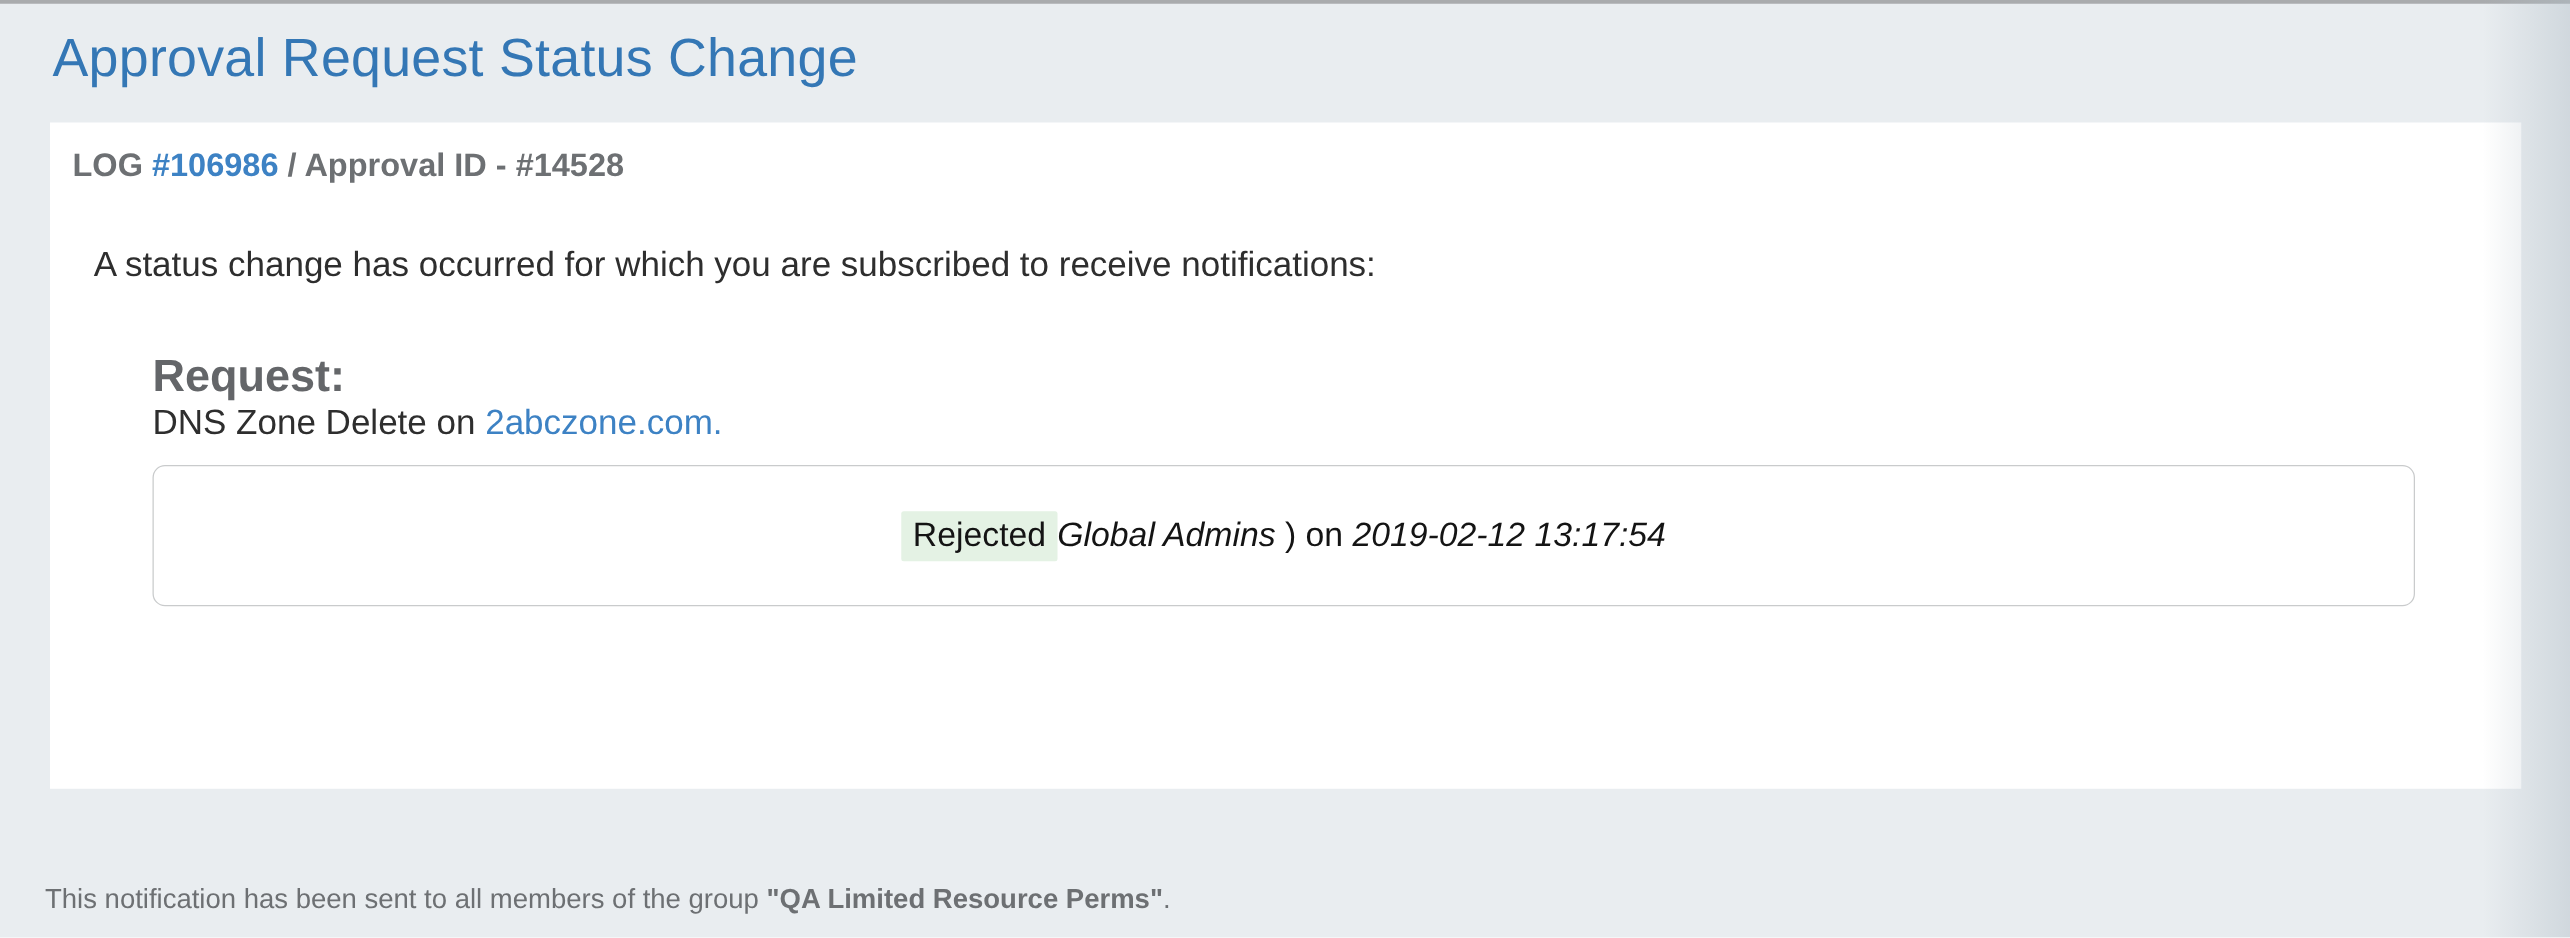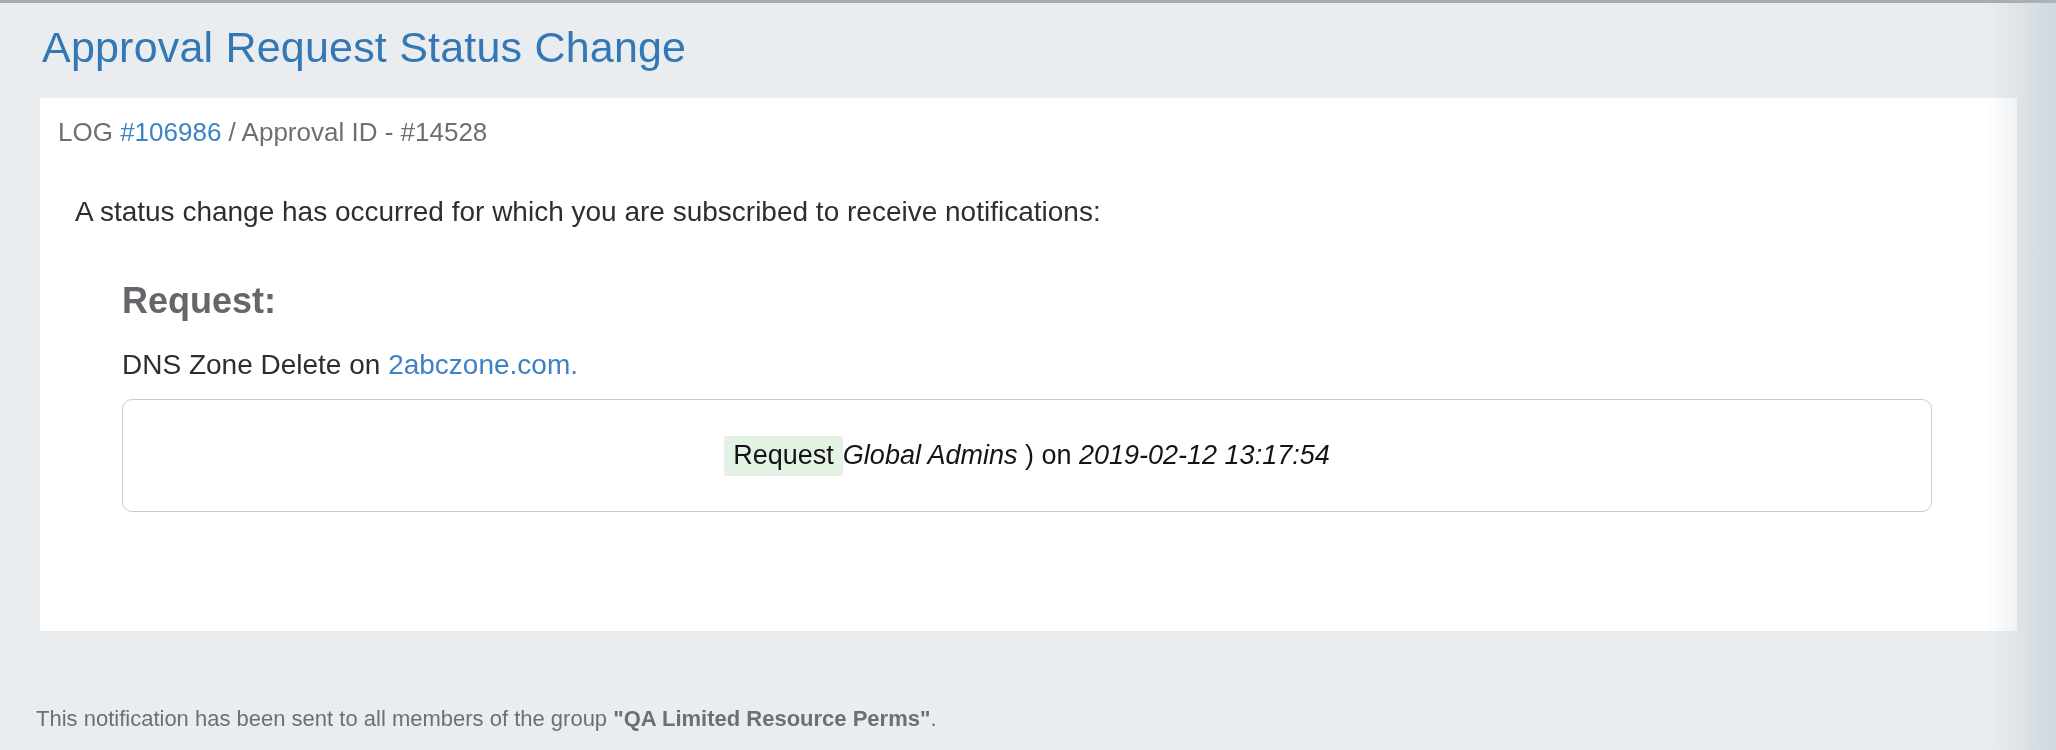--- a/index.html
+++ b/index.html
@@ -38,20 +38,21 @@
   .card{
     margin:26px 39px 0 40px;
     height:533px;
     background:var(--card-bg);
     padding:18px 0 0 18px;
   }
   .log-line{
     font-size:26px;
     line-height:32px;
     color:var(--muted-gray);
+    font-weight:bold;
   }
   a.link{
     color:var(--link-blue);
     text-decoration:none;
     cursor:pointer;
   }
   .intro{
     margin:47px 0 0 17px;
     font-size:28px;
     line-height:34px;
@@ -61,21 +62,21 @@
     margin-left:64px;
   }
   .section-label{
     font-size:36px;
     line-height:34px;
     font-weight:bold;
     color:var(--heading-gray);
   }
   .label-request{margin-top:55px;}
   .request-line{
-    margin-top:30px;
+    margin-top:3px;
     font-size:28px;
     line-height:34px;
     color:var(--body-text);
   }
   .label-status{margin-top:40px;}
   .status-box{
     margin-top:17px;
     width:1810px;
     height:113px;
     border:1px solid var(--status-box-border);
@@ -122,20 +123,20 @@
 
   <div class="intro">A status change has occurred for which you are subscribed to receive notifications:</div>
 
   <div class="indent">
 
     <div class="section-label label-request">Request:</div>
 
     <div class="request-line"><span>DNS Zone Delete on </span><a class="link">2abczone.com.</a></div>
 
 
-    <div class="status-box"><span class="rejected-badge">Request</span><span class="italic">Global Admins</span><span> ) on </span><span class="italic">2019-02-12 13:17:54</span></div>
+    <div class="status-box"><span class="rejected-badge">Rejected</span><span class="italic">Global Admins</span><span> ) on </span><span class="italic">2019-02-12 13:17:54</span></div>
 
   </div>
 </div>
 
 <div class="page-footer"><span>This notification has been sent to all members of the group </span><b>"QA Limited Resource Perms"</b><span>.</span></div>
 
 <div class="right-fade"></div>
 
 </body></html>

